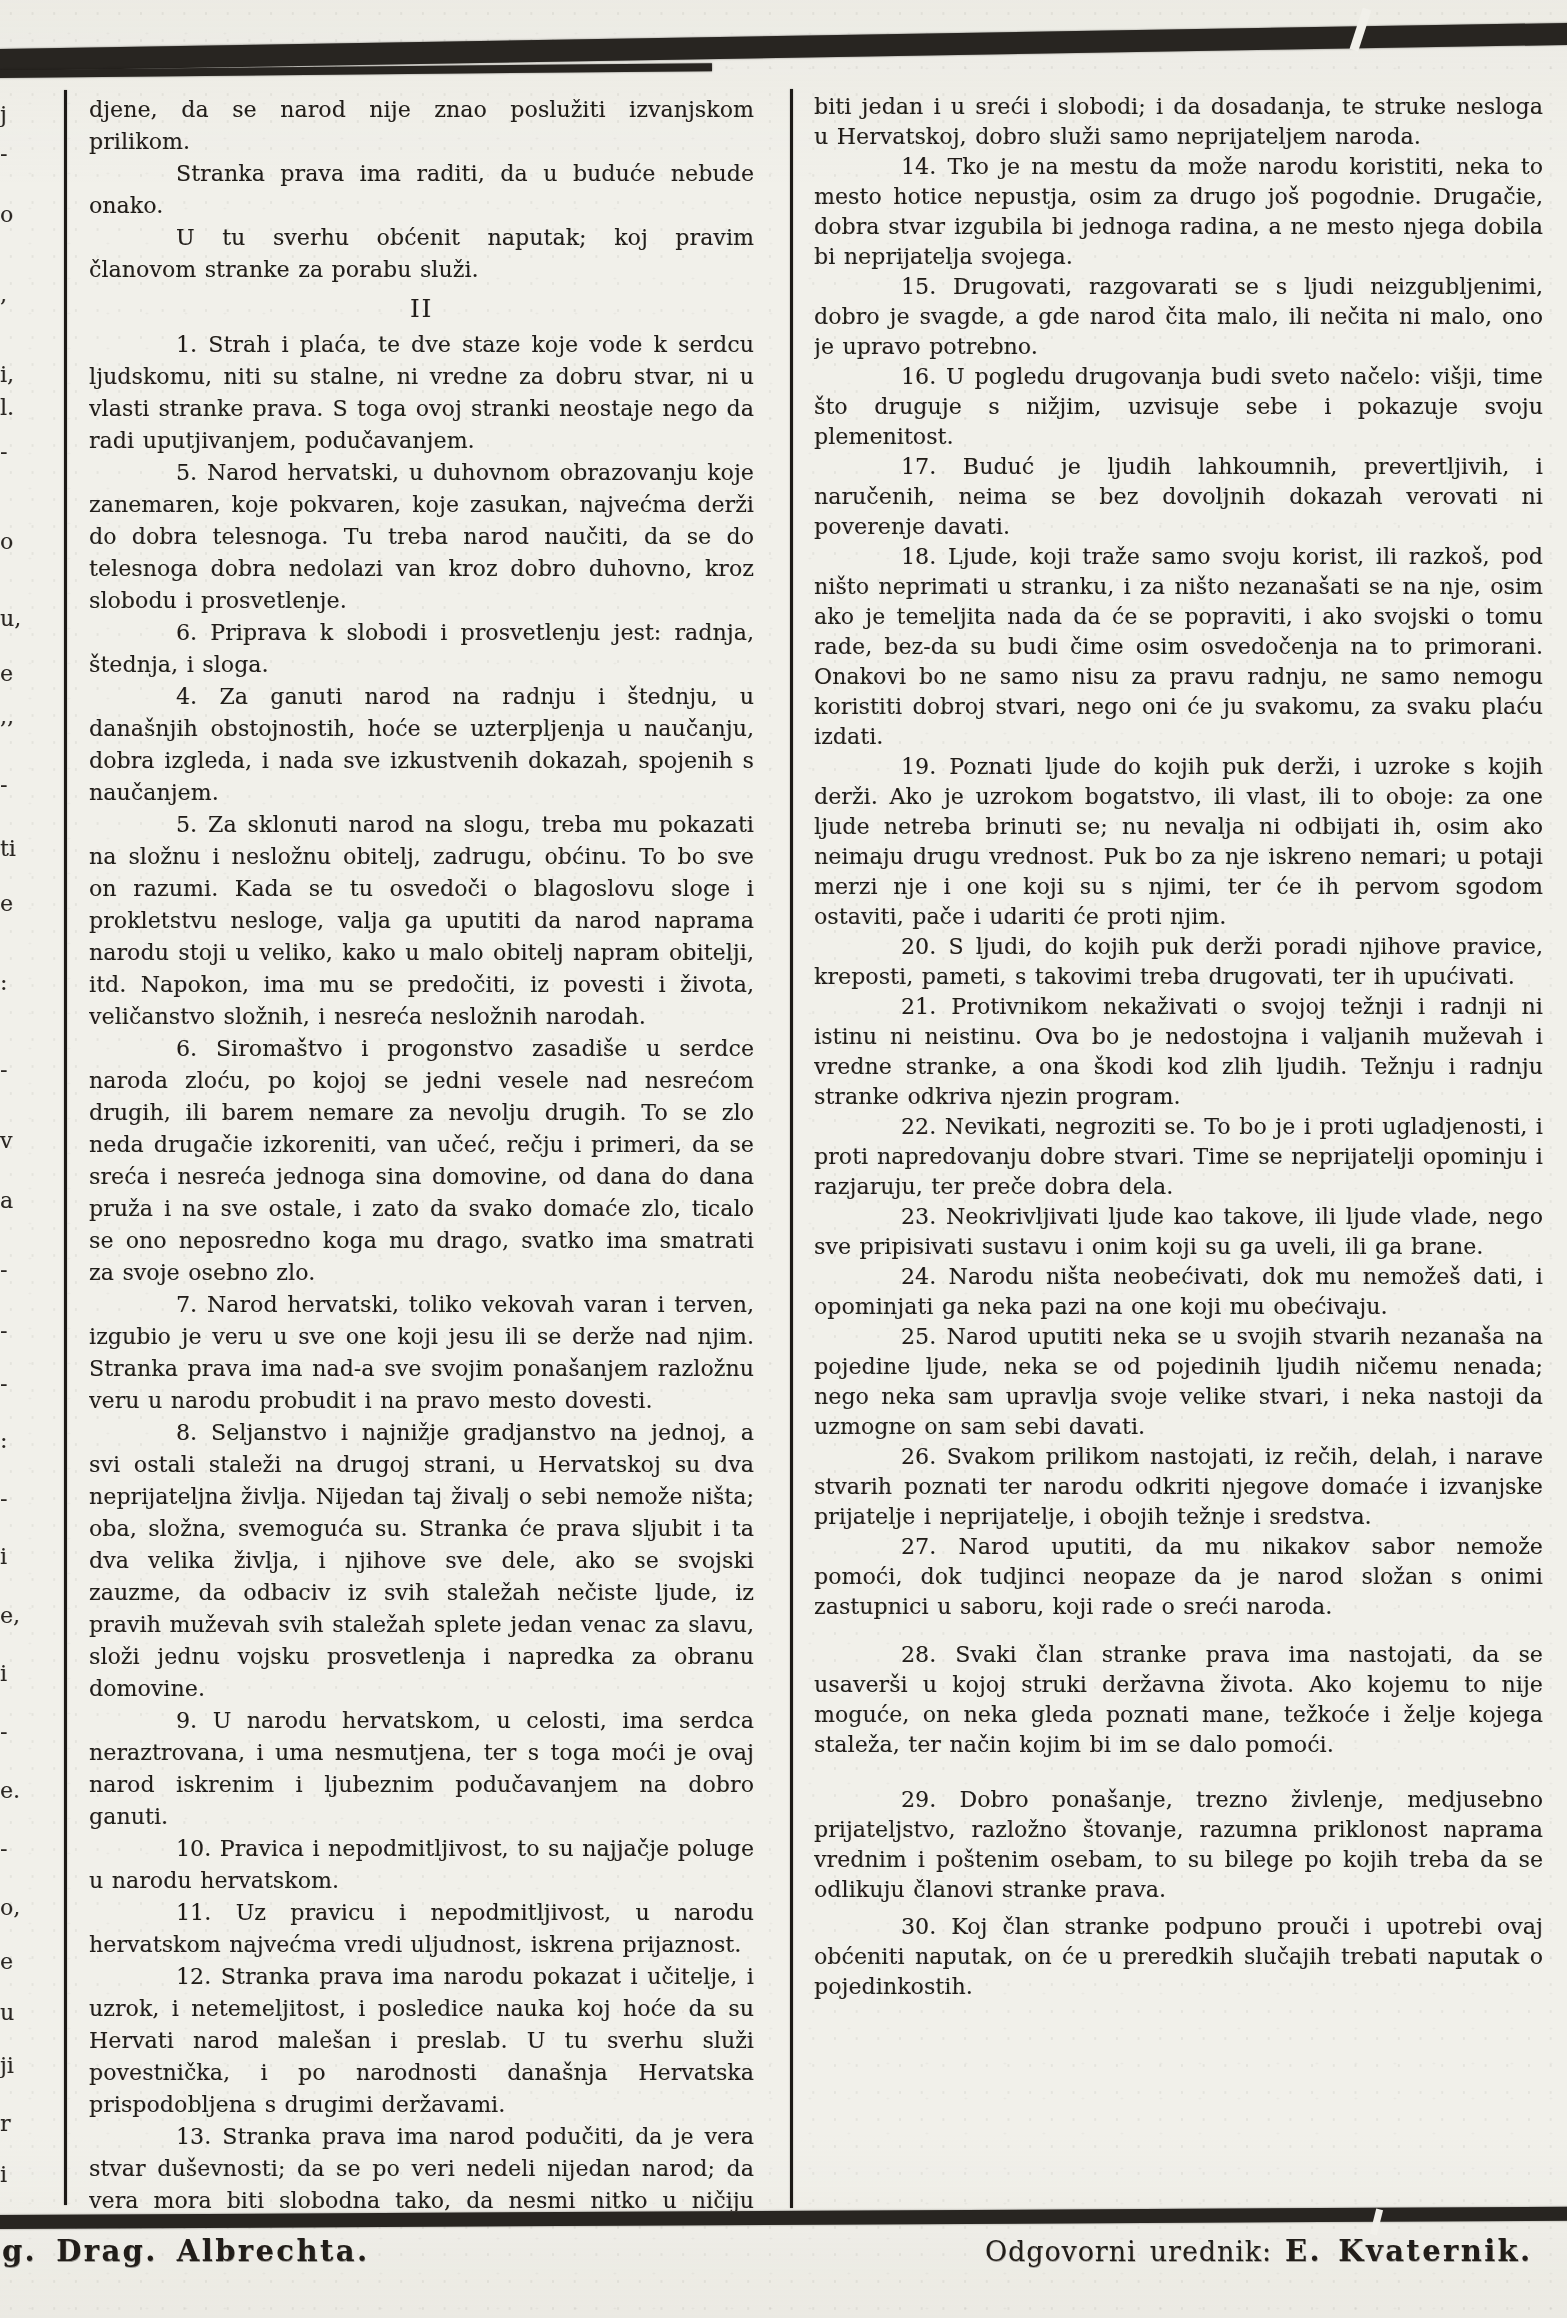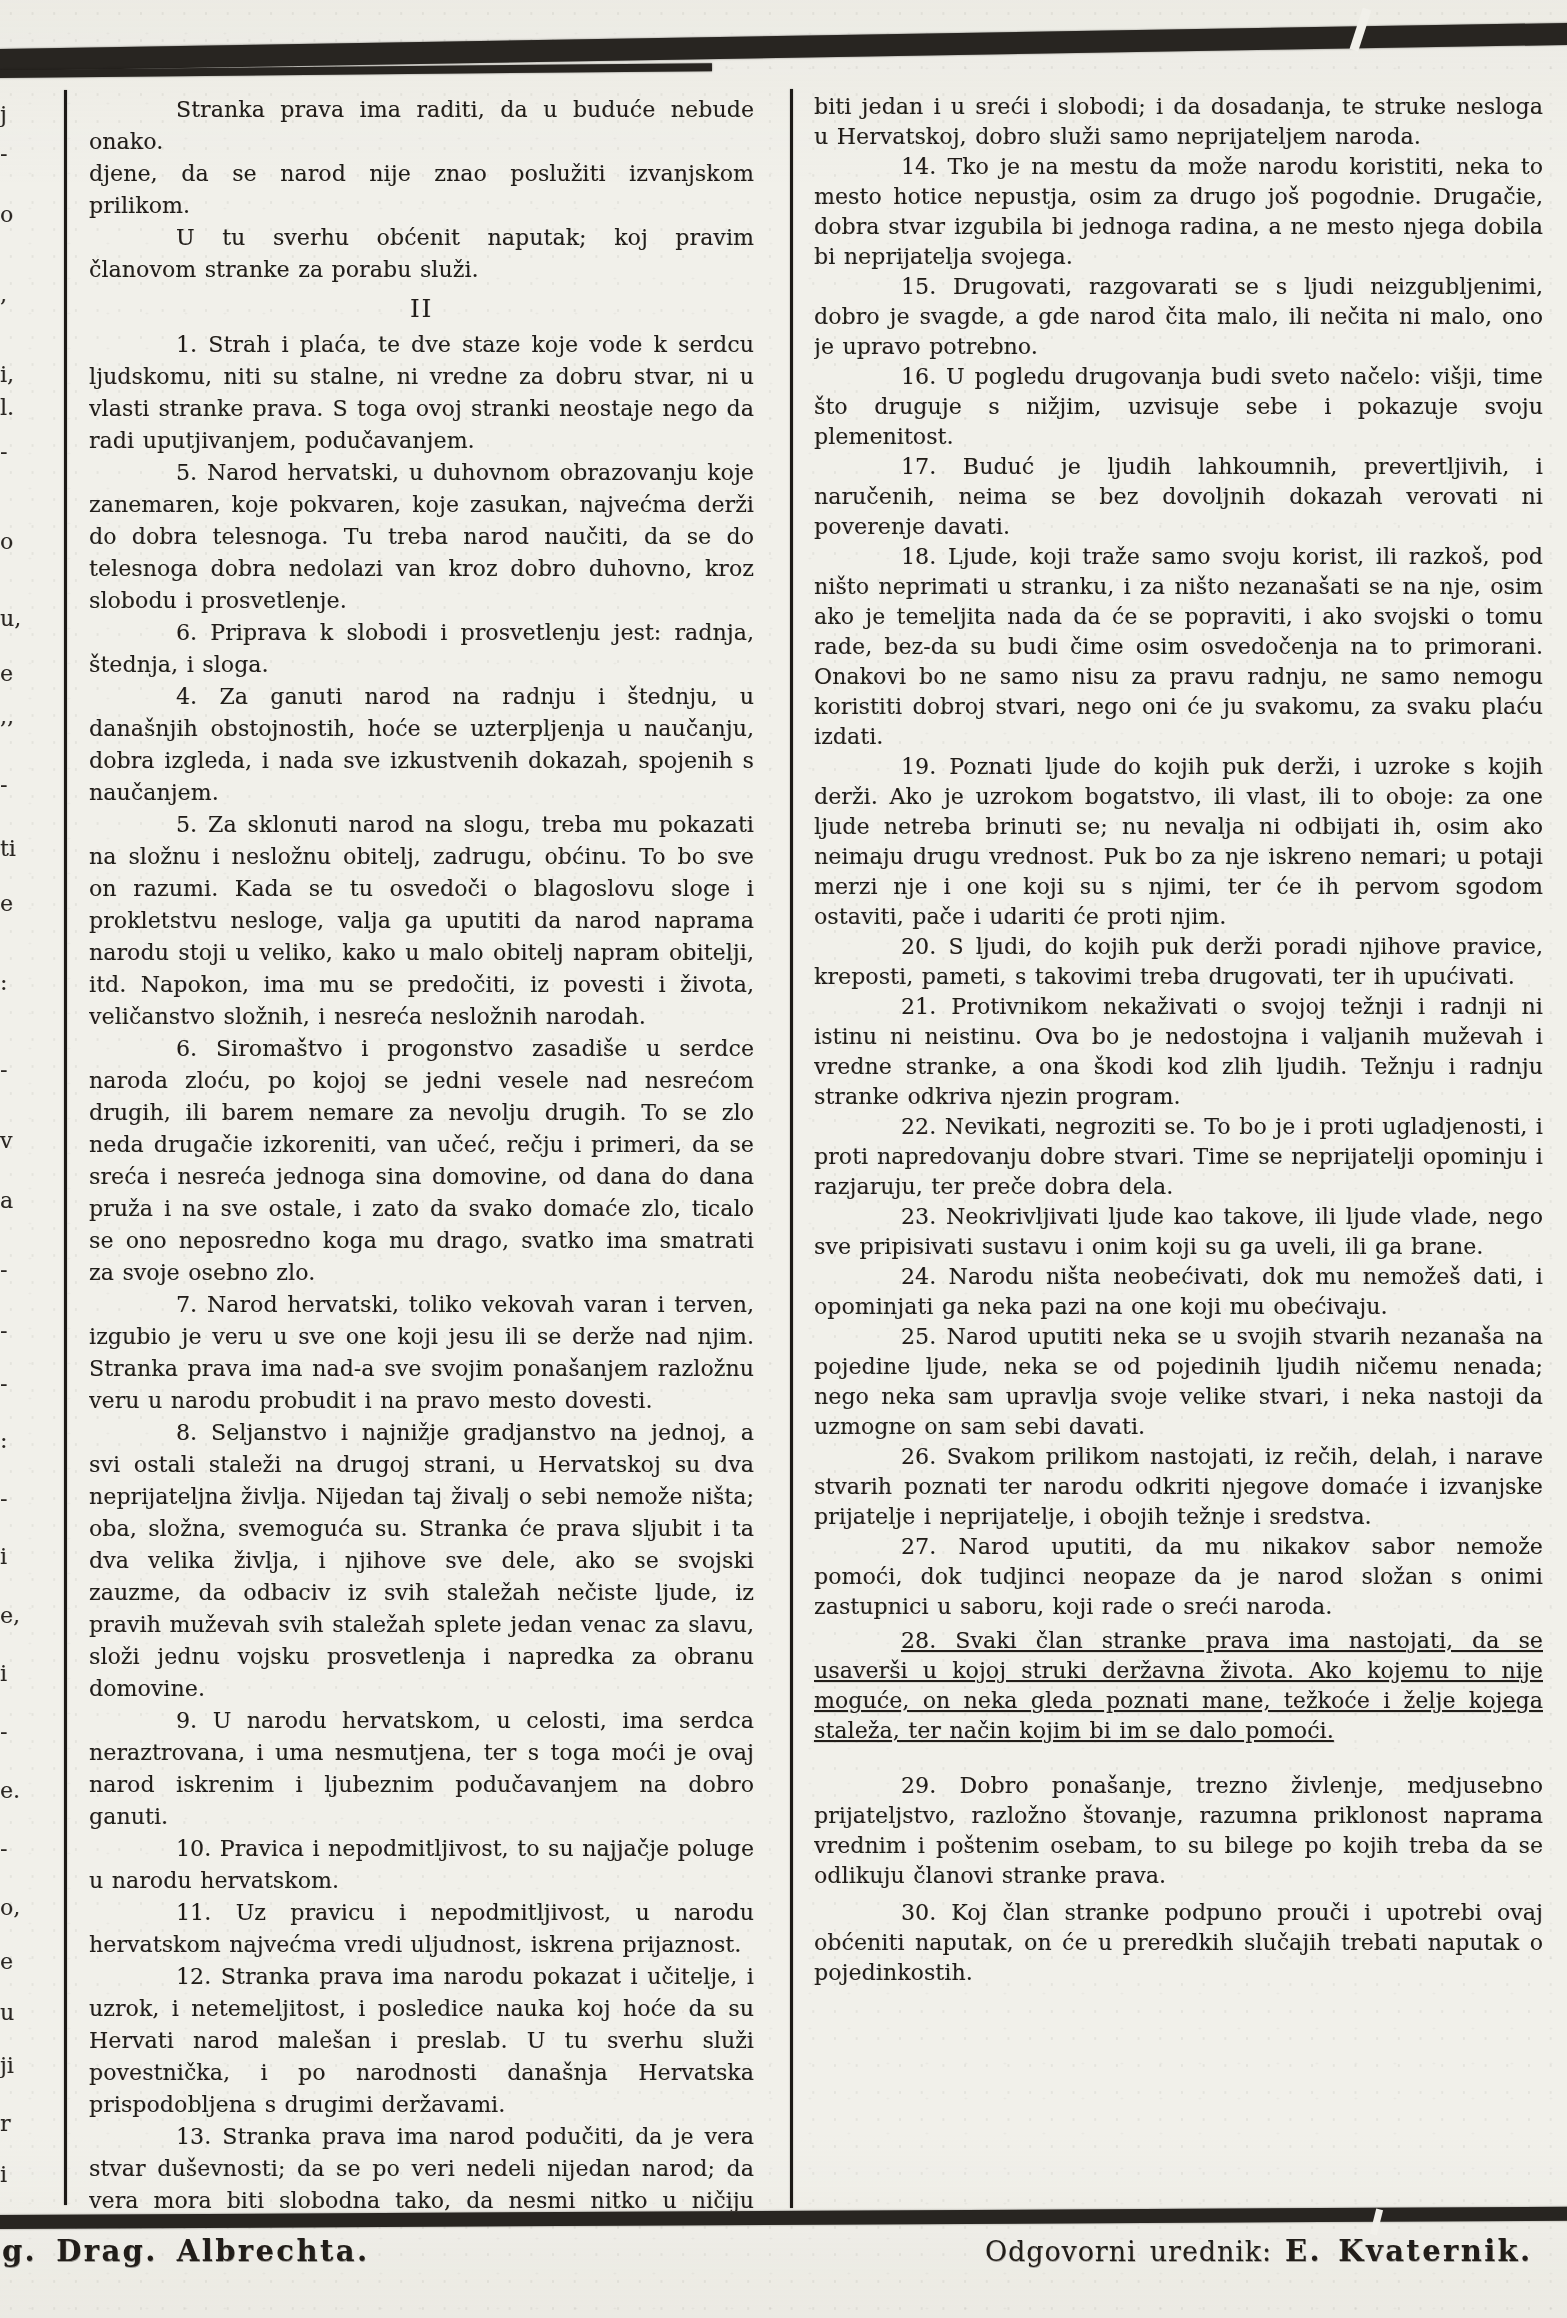--- a/index.html
+++ b/index.html
@@ -87,22 +87,22 @@
     <span class="fragment" style="top: 1836px;">-</span>
     <span class="fragment" style="top: 1895px;">o,</span>
     <span class="fragment" style="top: 1949px;">e</span>
     <span class="fragment" style="top: 2000px;">u</span>
     <span class="fragment" style="top: 2053px;">ji</span>
     <span class="fragment" style="top: 2111px;">r</span>
     <span class="fragment" style="top: 2162px;">i</span>
   </div>
 
 <div class="col col-left" id="col-left">
+    <p class="para noindent">djene, da se narod nije znao poslužiti izvanjskom prilikom.</p>
     <p class="para">Stranka prava ima raditi, da u buduće nebude onako.</p>
-    <p class="para noindent">djene, da se narod nije znao poslužiti izvanjskom prilikom.</p>
     <p class="para">U tu sverhu obćenit naputak; koj pravim članovom stranke za porabu služi.</p>
     <div class="heading">II</div>
     <p class="para">1. Strah i plaća, te dve staze koje vode k serdcu ljudskomu, niti su stalne, ni vredne za dobru stvar, ni u vlasti stranke prava. S toga ovoj stranki neostaje nego da radi uputjivanjem, podučavanjem.</p>
     <p class="para">5. Narod hervatski, u duhovnom obrazovanju koje zanemaren, koje pokvaren, koje zasukan, najvećma derži do dobra telesnoga. Tu treba narod naučiti, da se do telesnoga dobra nedolazi van kroz dobro duhovno, kroz slobodu i prosvetlenje.</p>
     <p class="para">6. Priprava k slobodi i prosvetlenju jest: radnja, štednja, i sloga.</p>
     <p class="para">4. Za ganuti narod na radnju i štednju, u današnjih obstojnostih, hoće se uzterpljenja u naučanju, dobra izgleda, i nada sve izkustvenih dokazah, spojenih s naučanjem.</p>
     <p class="para">5. Za sklonuti narod na slogu, treba mu pokazati na složnu i nesložnu obitelj, zadrugu, obćinu. To bo sve on razumi. Kada se tu osvedoči o blagoslovu sloge i prokletstvu nesloge, valja ga uputiti da narod naprama narodu stoji u veliko, kako u malo obitelj napram obitelji, itd. Napokon, ima mu se predočiti, iz povesti i života, veličanstvo složnih, i nesreća nesložnih narodah.</p>
     <p class="para">6. Siromaštvo i progonstvo zasadiše u serdce naroda zloću, po kojoj se jedni vesele nad nesrećom drugih, ili barem nemare za nevolju drugih. To se zlo neda drugačie izkoreniti, van učeć, rečju i primeri, da se sreća i nesreća jednoga sina domovine, od dana do dana pruža i na sve ostale, i zato da svako domaće zlo, ticalo se ono neposredno koga mu drago, svatko ima smatrati za svoje osebno zlo.</p>
     <p class="para">7. Narod hervatski, toliko vekovah varan i terven, izgubio je veru u sve one koji jesu ili se derže nad njim. Stranka prava ima nad-a sve svojim ponašanjem razložnu veru u narodu probudit i na pravo mesto dovesti.</p>
     <p class="para">8. Seljanstvo i najnižje gradjanstvo na jednoj, a svi ostali staleži na drugoj strani, u Hervatskoj su dva neprijateljna življa. Nijedan taj živalj o sebi nemože ništa; oba, složna, svemoguća su. Stranka će prava sljubit i ta dva velika življa, i njihove sve dele, ako se svojski zauzme, da odbaciv iz svih staležah nečiste ljude, iz pravih muževah svih staležah splete jedan venac za slavu, složi jednu vojsku prosvetlenja i napredka za obranu domovine.</p>
@@ -121,21 +121,21 @@
     <p class="para">18. Ljude, koji traže samo svoju korist, ili razkoš, pod ništo neprimati u stranku, i za ništo nezanašati se na nje, osim ako je temeljita nada da će se popraviti, i ako svojski o tomu rade, bez-da su budi čime osim osvedočenja na to primorani. Onakovi bo ne samo nisu za pravu radnju, ne samo nemogu koristiti dobroj stvari, nego oni će ju svakomu, za svaku plaću izdati.</p>
     <p class="para">19. Poznati ljude do kojih puk derži, i uzroke s kojih derži. Ako je uzrokom bogatstvo, ili vlast, ili to oboje: za one ljude netreba brinuti se; nu nevalja ni odbijati ih, osim ako neimaju drugu vrednost. Puk bo za nje iskreno nemari; u potaji merzi nje i one koji su s njimi, ter će ih pervom sgodom ostaviti, pače i udariti će proti njim.</p>
     <p class="para">20. S ljudi, do kojih puk derži poradi njihove pravice, kreposti, pameti, s takovimi treba drugovati, ter ih upućivati.</p>
     <p class="para">21. Protivnikom nekaživati o svojoj težnji i radnji ni istinu ni neistinu. Ova bo je nedostojna i valjanih muževah i vredne stranke, a ona škodi kod zlih ljudih. Težnju i radnju stranke odkriva njezin program.</p>
     <p class="para">22. Nevikati, negroziti se. To bo je i proti ugladjenosti, i proti napredovanju dobre stvari. Time se neprijatelji opominju i razjaruju, ter preče dobra dela.</p>
     <p class="para">23. Neokrivljivati ljude kao takove, ili ljude vlade, nego sve pripisivati sustavu i onim koji su ga uveli, ili ga brane.</p>
     <p class="para">24. Narodu ništa neobećivati, dok mu nemožeš dati, i opominjati ga neka pazi na one koji mu obećivaju.</p>
     <p class="para">25. Narod uputiti neka se u svojih stvarih nezanaša na pojedine ljude, neka se od pojedinih ljudih ničemu nenada; nego neka sam upravlja svoje velike stvari, i neka nastoji da uzmogne on sam sebi davati.</p>
     <p class="para">26. Svakom prilikom nastojati, iz rečih, delah, i narave stvarih poznati ter narodu odkriti njegove domaće i izvanjske prijatelje i neprijatelje, i obojih težnje i sredstva.</p>
     <p class="para">27. Narod uputiti, da mu nikakov sabor nemože pomoći, dok tudjinci neopaze da je narod složan s onimi zastupnici u saboru, koji rade o sreći naroda.</p>
-    <p class="para" style="margin-top: 4px; text-decoration: underline;">28. Svaki član stranke prava ima nastojati, da se usaverši u kojoj struki deržavna života. Ako kojemu to nije moguće, on neka gleda poznati mane, težkoće i želje kojega staleža, ter način kojim bi im se dalo pomoći.</p>
+    <p class="para" style="margin-top: 18px;">28. Svaki član stranke prava ima nastojati, da se usaverši u kojoj struki deržavna života. Ako kojemu to nije moguće, on neka gleda poznati mane, težkoće i želje kojega staleža, ter način kojim bi im se dalo pomoći.</p>
     <p class="para" style="margin-top: 24.5px;">29. Dobro ponašanje, trezno živlenje, medjusebno prijateljstvo, razložno štovanje, razumna priklonost naprama vrednim i poštenim osebam, to su bilege po kojih treba da se odlikuju članovi stranke prava.</p>
     <p class="para" style="margin-top: 7.5px;">30. Koj član stranke podpuno prouči i upotrebi ovaj obćeniti naputak, on će u preredkih slučajih trebati naputak o pojedinkostih.</p>
   </div>
 
 <div class="rule-h" style="left:-3.8px;top:2215px;width:1575px;height:14px;transform:rotate(-0.3deg);transform-origin:left center;"></div>
 <div class="band-break" style="left:1373px;top:2209px;width:6.6px;height:26px;transform:rotate(14deg);"></div>
 
 <div class="footer-printer">g. Drag. Albrechta.</div>
 <div class="footer-editor">
   <span>Odgovorni urednik:</span><span class="editor-name">E. Kvaternik.</span>

